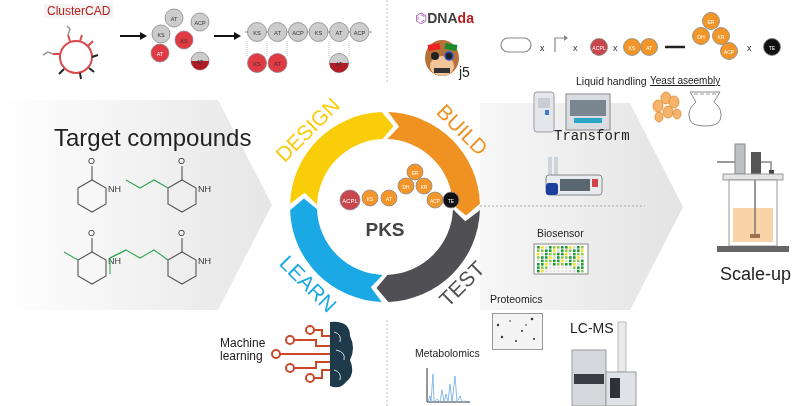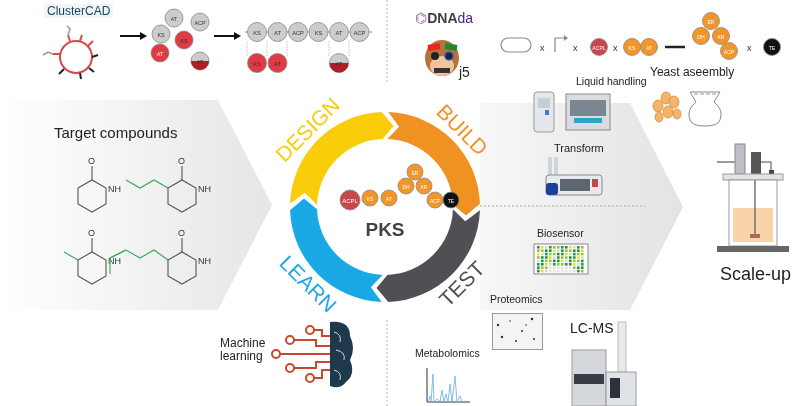--- a/index.html
+++ b/index.html
@@ -23,21 +23,21 @@
     </linearGradient>
   </defs>
   <polygon points="0,100 218,100 272,205 218,310 0,310" fill="url(#gL)"></polygon>
   <polygon points="480,103 630,103 683,207 630,310 480,310" fill="url(#gR)"></polygon>
 
   <line x1="387" y1="0" x2="387" y2="82" stroke="#bbb" stroke-dasharray="2,2"></line>
   <line x1="387" y1="320" x2="387" y2="406" stroke="#bbb" stroke-dasharray="2,2"></line>
   <line x1="480" y1="206" x2="645" y2="206" stroke="#aaa" stroke-dasharray="2,2"></line>
 </svg>
 
-<div class="lbl" style="left:44px;top:4px;font-size:12px;color:#0c4a6e;background:#f4f4f4;padding:0 3px;">ClusterCAD</div>
+<div class="lbl" style="left:44px;top:4px;font-size:12px;color:#b91c1c;background:#f4f4f4;padding:0 3px;">ClusterCAD</div>
 
 <svg class="abs" style="left:40px;top:24px" width="70" height="60">
   <circle cx="36" cy="33" r="16" fill="none" stroke="#d84a4a" stroke-width="2"></circle>
   <g stroke="#222" stroke-width="2">
     <line x1="52" y1="33" x2="58" y2="31"></line>
       <line x1="49" y1="44" x2="54" y2="48"></line>
     <line x1="40" y1="49" x2="41" y2="55"></line>
       <line x1="24" y1="45" x2="19" y2="50"></line>
   </g>
   <g stroke="#d84a4a" stroke-width="2">
@@ -127,21 +127,21 @@
       </g>
       <line x1="137" y1="33" x2="137" y2="48" stroke="#bbb" stroke-dasharray="1,1"></line>
       <line x1="157" y1="33" x2="157" y2="48" stroke="#bbb" stroke-dasharray="1,1"></line>
       <line x1="177" y1="33" x2="177" y2="48" stroke="#bbb" stroke-dasharray="1,1"></line>
       <line x1="219" y1="33" x2="219" y2="48" stroke="#bbb" stroke-dasharray="1,1"></line>
       <line x1="239" y1="33" x2="239" y2="48" stroke="#bbb" stroke-dasharray="1,1"></line>
     </g>
 </svg>
 
 <div class="abs" style="left:415px;top:10px;font-size:14px;">
-  <span style="color:#9b5aa8;">⌬</span><span style="color:#404040;font-weight:bold;">DNA</span><span style="color:#4c1d95;">da</span>
+  <span style="color:#9b5aa8;">⌬</span><span style="color:#404040;font-weight:bold;">DNA</span><span style="color:#b91c1c;font-weight:bold;">da</span>
 </div>
 
 <svg class="abs" style="left:423px;top:36px" width="40" height="44">
   <ellipse cx="19" cy="22" rx="17" ry="18" fill="#b5733b"></ellipse>
   <ellipse cx="19" cy="30" rx="12" ry="10" fill="#f2c49a"></ellipse>
   <rect x="5" y="8" width="12" height="6" fill="#e22" transform="rotate(-10 11 11)"></rect>
   <rect x="22" y="8" width="12" height="6" fill="#1a8a2a" transform="rotate(10 28 11)"></rect>
   <circle cx="12" cy="20" r="4" fill="#222"></circle>
   <circle cx="26" cy="20" r="4" fill="#222" stroke="#2255dd" stroke-width="1.5"></circle>
   <rect x="11" y="32" width="16" height="5" fill="#333"></rect>
@@ -198,47 +198,47 @@
 <div class="lbl" style="left:536px;top:75px;font-size:10.5px;padding-left:40px;">Liquid handling</div>
 <svg class="abs" style="left:530px;top:90px" width="90" height="45">
   <rect x="4" y="2" width="20" height="40" rx="3" fill="#e4e8ec" stroke="#999"></rect>
   <rect x="8" y="8" width="12" height="10" fill="#c8ced4"></rect>
   <rect x="15" y="20" width="4" height="5" fill="#3a7bd5"></rect>
   <rect x="36" y="4" width="44" height="36" fill="#d9dde2" stroke="#888"></rect>
   <rect x="40" y="10" width="36" height="16" fill="#7a8690"></rect>
   <rect x="44" y="28" width="28" height="5" fill="#2aa7c8"></rect>
 </svg>
 
-<div class="lbl" style="left:650px;top:65px;font-size:12px;">Yeast aseembly</div>
+<div class="lbl" style="left:650px;top:75px;font-size:10px;text-decoration:underline;">Yeast aseembly</div>
 <svg class="abs" style="left:650px;top:90px" width="32" height="35">
   <g fill="#f6b46a" stroke="#d88a30" stroke-width="0.8">
     <ellipse cx="16" cy="8" rx="5" ry="6"></ellipse>
       <ellipse cx="24" cy="12" rx="5" ry="6"></ellipse>
     <ellipse cx="8" cy="16" rx="5" ry="6"></ellipse>
       <ellipse cx="18" cy="22" rx="5" ry="6"></ellipse>
     <ellipse cx="27" cy="24" rx="4" ry="5"></ellipse>
       <ellipse cx="9" cy="27" rx="4" ry="5"></ellipse>
   </g>
 </svg>
 <svg class="abs" style="left:684px;top:88px" width="42" height="40">
   <path d="M6,4 L36,4 L30,14 Q40,22 36,32 Q34,38 21,38 Q8,38 6,32 Q2,22 12,14 Z" fill="#fff" stroke="#888" stroke-width="1"></path>
   <line x1="10" y1="6" x2="32" y2="6" stroke="#999" stroke-dasharray="4,2"></line>
 </svg>
 
-<div class="lbl" style="left:554px;top:142px;font-size:11px;">Transform</div>
+<div class="lbl" style="left:554px;top:128px;font-size:14px;font-family:Liberation Mono, monospace;">Transform</div>
 <svg class="abs" style="left:544px;top:155px" width="60" height="42">
   <rect x="4" y="2" width="4" height="22" fill="#cfd4da"></rect>
   <rect x="10" y="2" width="4" height="22" fill="#cfd4da"></rect>
   <rect x="2" y="20" width="56" height="20" rx="3" fill="#e7eaee" stroke="#888"></rect>
   <rect x="2" y="28" width="12" height="12" rx="3" fill="#1c3f9e"></rect>
   <rect x="16" y="24" width="30" height="12" fill="#5a6670"></rect>
   <rect x="48" y="24" width="6" height="8" fill="#c44"></rect>
 </svg>
 
-<div class="lbl" style="left:54px;top:124px;font-size:15px;">Target compounds</div>
+<div class="lbl" style="left:54px;top:124px;font-size:24px;">Target compounds</div>
 <svg class="abs" style="left:40px;top:150px" width="210" height="140">
   <g id="compounds" fill="none" stroke="#555" stroke-width="1.1">
       <polygon points="38,38 52,30 66,38 66,54 52,62 38,54"></polygon>
       <line x1="52" y1="30" x2="52" y2="16" stroke="#555"></line>
       <text x="48" y="14" font-size="9" fill="#333" stroke="none">O</text>
       <text x="68" y="42" font-size="9" fill="#333" stroke="none">NH</text>
       <polygon points="128,38 142,30 156,38 156,54 142,62 128,54"></polygon>
       <line x1="142" y1="30" x2="142" y2="16" stroke="#555"></line>
       <text x="138" y="14" font-size="9" fill="#333" stroke="none">O</text>
       <text x="158" y="42" font-size="9" fill="#333" stroke="none">NH</text>

